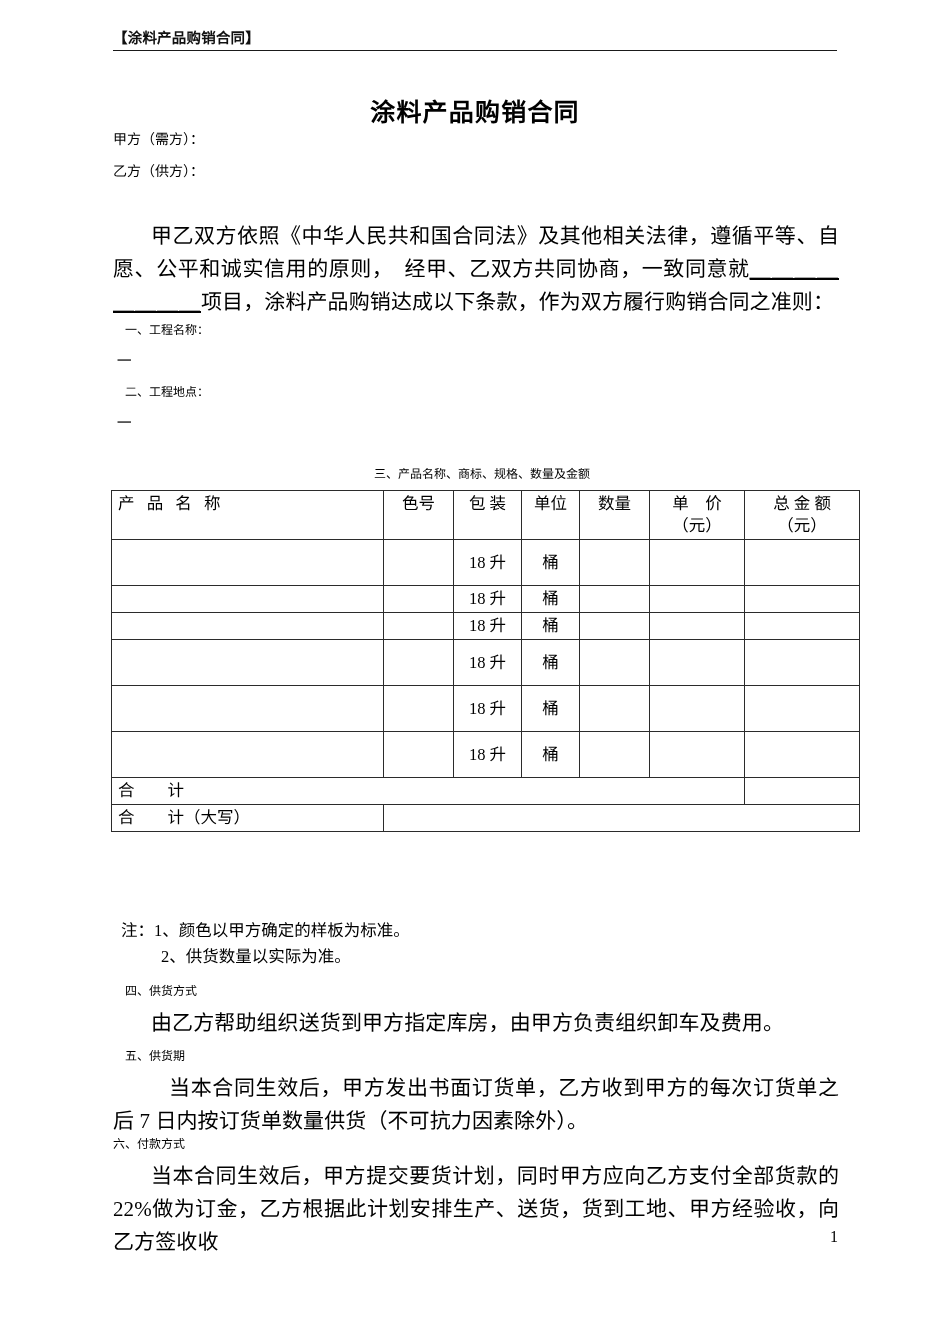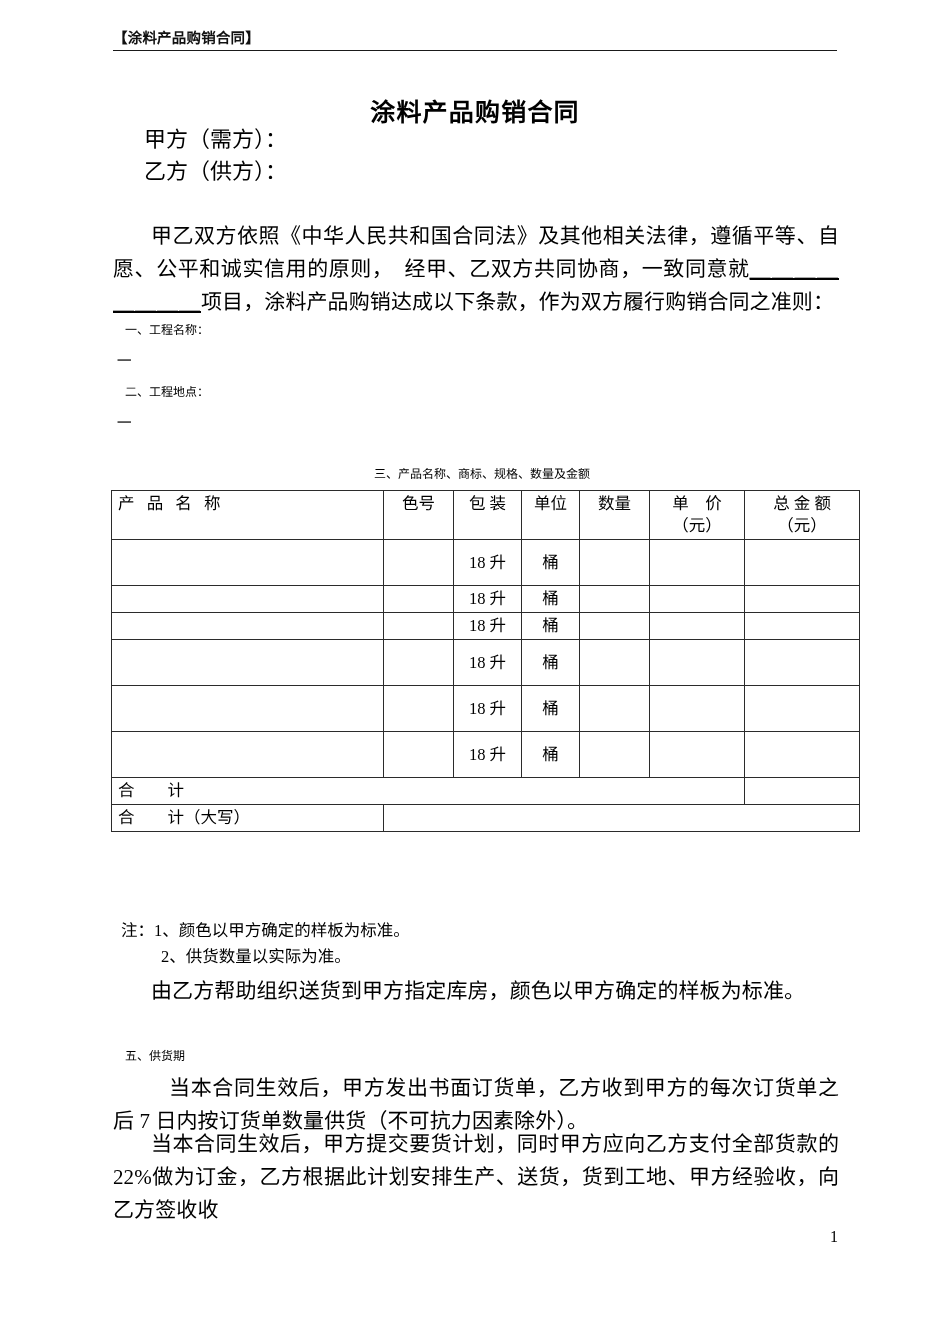--- a/index.html
+++ b/index.html
@@ -87,21 +87,21 @@
     line-height: 30px;
     letter-spacing: 0.1px;
     padding-left: 2px;
   }
   .blank-fill {
     text-decoration: underline;
     letter-spacing: 1px;
   }
 
   .party-block { top: 124px; }
-  .party-line { font-size: 22px; line-height: 32px; margin-left: 31px; }
+  .party-line { font-size: 14px; line-height: 32px; }
 
   .intro-block { top: 220px; }
   .sec1-block  { top: 314px; }
   .sec3-head   { top: 458px; text-align: center; }
 
   
   .tbl-wrap {
     position: absolute;
     left: 111px;
     top: 490px;
@@ -305,27 +305,29 @@
       </tbody>
     </table>
   </div>
 
   <div class="body-block notes-block">
     <div class="note-line">注：1、颜色以甲方确定的样板为标准。</div>
     <div class="note-line sub">2、供货数量以实际为准。</div>
   </div>
 
   <div class="body-block sec4-block">
-    <div class="line indent justify">由乙方帮助组织送货到甲方指定库房，颜色以甲方确定的样板为标准。</div>
+    <div class="sec-head">四、供货方式</div>
+    <div class="line indent justify">由乙方帮助组织送货到甲方指定库房，由甲方负责组织卸车及费用。</div>
   </div>
 
   <div class="body-block sec5-block">
     <div class="sec-head">五、供货期</div>
     <div class="line indent2 justify">当本合同生效后，甲方发出书面订货单，乙方收到甲方的每次订货单之后 7 日内按订货单数量供货（不可抗力因素除外）。</div>
   </div>
 
   <div class="body-block sec6-block">
+    <div class="sec-head nopad">六、付款方式</div>
     <div class="line indent justify">当本合同生效后，甲方提交要货计划，同时甲方应向乙方支付全部货款的 22%做为订金，乙方根据此计划安排生产、送货，货到工地、甲方经验收，向乙方签收收</div>
   </div>
 
   <div class="page-number">1</div>
 
 </div>
 
 </body></html>

